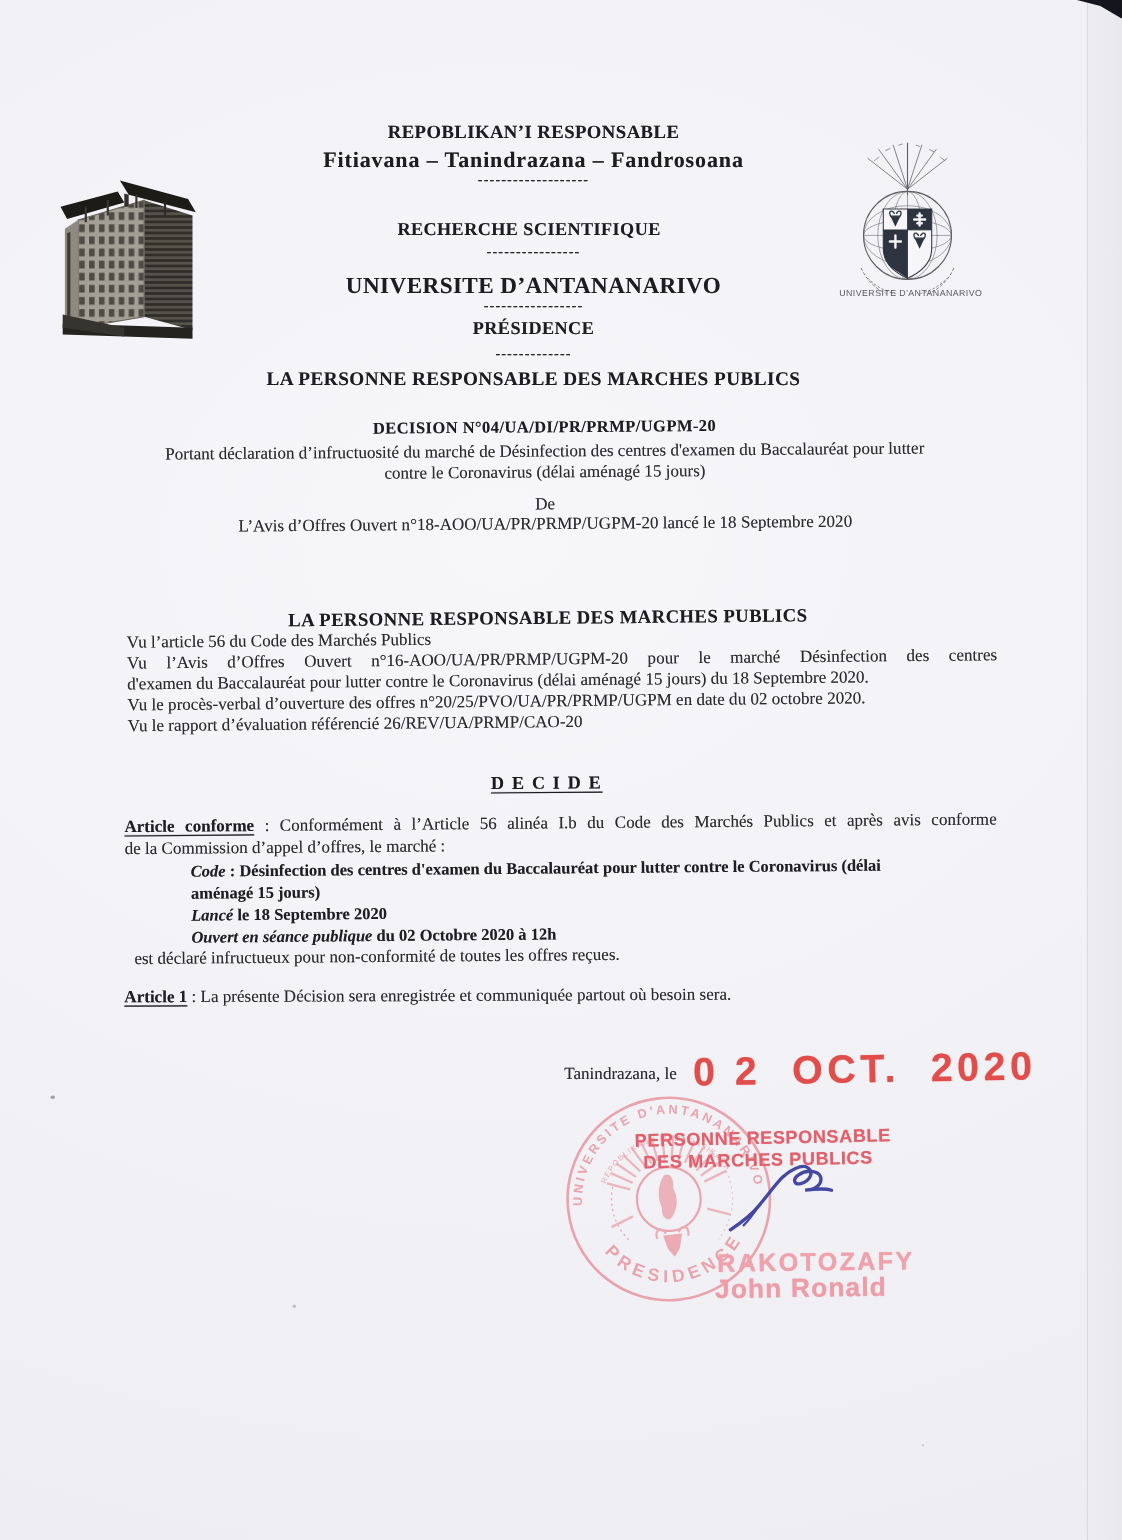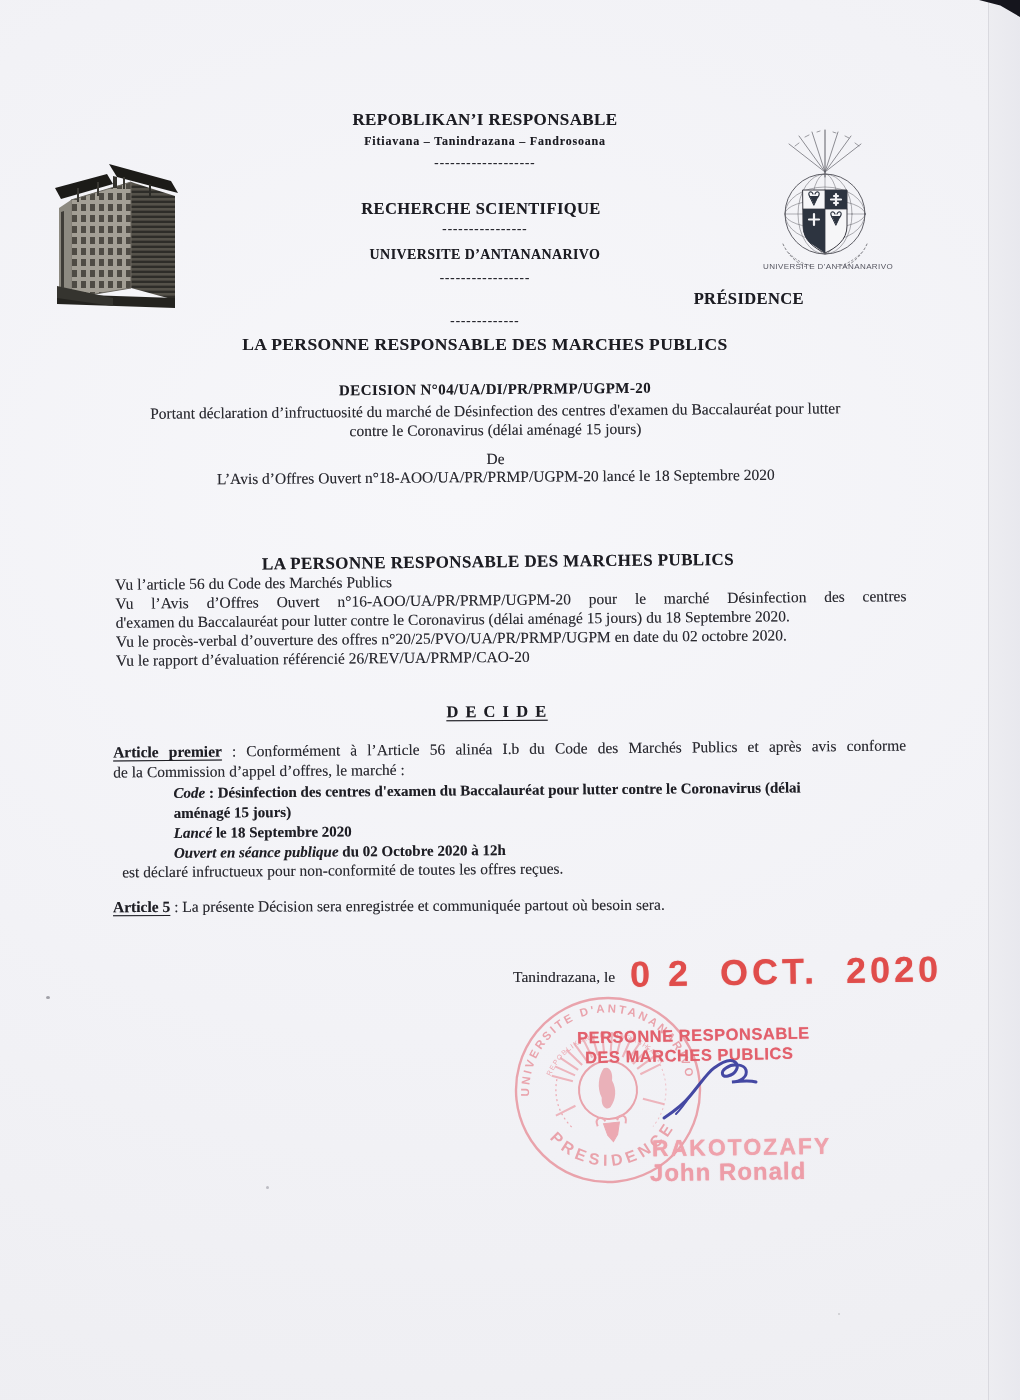--- a/index.html
+++ b/index.html
@@ -125,27 +125,27 @@
         <path d="M45,75 C42,70 46,68 48,72 M53,75 C56,70 52,68 50,72" stroke-width="1.2" fill="none"></path>
         <polygon points="45,74.5 53,74.5 49,83"></polygon>
         <path d="M67,95 C64,90 68,88 70,92 M75,95 C78,90 74,88 72,92" stroke-width="1.2" fill="none"></path>
         <polygon points="67,94.5 75,94.5 71,103"></polygon>
       </g>
     </g>
   </svg>
   <div class="line" style="left:758px;top:262px;width:140px;text-align:center;font-family:'Liberation Sans',sans-serif;font-size:8px;letter-spacing:.4px;color:#565660;text-shadow:none;">UNIVERSITE D'ANTANANARIVO</div>
 
   <div class="line hdr ctr" style="left:150px;top:110px;width:670px;font-size:17px;">REPOBLIKAN’I RESPONSABLE</div>
-  <div class="line hdr ctr" style="left:150px;top:134px;width:670px;font-size:12px;letter-spacing:.8px;">Fitiavana – Tanindrazana – Fandrosoana</div>
+  <div class="line hdr ctr" style="left:150px;top:134px;width:670px;font-size:20px;letter-spacing:.8px;">Fitiavana – Tanindrazana – Fandrosoana</div>
   <div class="line sep ctr" style="left:150px;top:155px;width:670px;">-------------------</div>
   <div class="line hdr ctr" style="left:146px;top:199px;width:670px;font-size:16.5px;">RECHERCHE SCIENTIFIQUE</div>
   <div class="line sep ctr" style="left:150px;top:221px;width:670px;">----------------</div>
-  <div class="line hdr ctr" style="left:150px;top:247px;width:670px;font-size:14px;">UNIVERSITE D’ANTANANARIVO</div>
+  <div class="line hdr ctr" style="left:150px;top:247px;width:670px;font-size:21px;">UNIVERSITE D’ANTANANARIVO</div>
   <div class="line sep ctr" style="left:150px;top:270px;width:670px;">-----------------</div>
-  <div class="line hdr ctr" style="left:134px;top:289px;width:670px;font-size:16.5px;text-align:right;">PRÉSIDENCE</div>
+  <div class="line hdr ctr" style="left:150px;top:289px;width:670px;font-size:16.5px;">PRÉSIDENCE</div>
   <div class="line sep ctr" style="left:150px;top:313px;width:670px;">-------------</div>
   <div class="line hdr ctr" style="left:120px;top:334px;width:730px;font-size:17.5px;">LA PERSONNE RESPONSABLE DES MARCHES PUBLICS</div>
 
   <div style="position:absolute;left:90px;top:380px;width:810px;transform:rotate(-0.45deg);">
     <div class="line hdr ctr" style="left:0;top:0;width:810px;font-size:15px;">DECISION N°04/UA/DI/PR/PRMP/UGPM-20</div>
     <div class="line ctr" style="left:0;top:22px;width:810px;">Portant déclaration d’infructuosité du marché de Désinfection des centres d'examen du Baccalauréat pour lutter</div>
     <div class="line ctr" style="left:0;top:41px;width:810px;">contre le Coronavirus (délai aménagé 15 jours)</div>
     <div class="line ctr" style="left:0;top:70px;width:810px;">De</div>
     <div class="line ctr" style="left:0;top:88px;width:810px;">L’Avis d’Offres Ouvert n°18-AOO/UA/PR/PRMP/UGPM-20 lancé le 18 Septembre 2020</div>
   </div>
@@ -157,30 +157,30 @@
     <div class="line" style="left:2px;top:58px;">d'examen du Baccalauréat pour lutter contre le Coronavirus (délai aménagé 15 jours)  du 18 Septembre 2020.</div>
     <div class="line" style="left:2px;top:77px;">Vu le procès-verbal d’ouverture des offres n°20/25/PVO/UA/PR/PRMP/UGPM  en date du 02 octobre 2020.</div>
     <div class="line" style="left:2px;top:96px;">Vu le rapport d’évaluation référencié 26/REV/UA/PRMP/CAO-20</div>
   </div>
 
   <div class="line hdr ctr" style="left:417px;top:702px;width:160px;font-size:16.5px;transform:rotate(-0.4deg);">
     <span class="ul" style="letter-spacing:1.5px;">D E C I D E</span>
   </div>
 
   <div style="position:absolute;left:113px;top:740px;width:795px;transform:rotate(-0.5deg);">
-    <div class="line justline" style="left:0;top:0;width:793px;"><span class="b ul">Article premier</span><span> : Conformément à l’Article 56 alinéa I.b  du Code des Marchés Publics et après avis conforme</span></div>
+    <div class="line justline" style="left:0;top:0;width:793px;"><span class="b ul">Article conforme</span><span> : Conformément à l’Article 56 alinéa I.b  du Code des Marchés Publics et après avis conforme</span></div>
     <div class="line" style="left:0;top:20px;">de la Commission d’appel d’offres, le marché :</div>
     <div class="line b" style="left:60px;top:41px;font-size:15px;"><span class="i">Code</span><span> : Désinfection des centres d'examen du Baccalauréat pour lutter contre le Coronavirus (délai</span></div>
     <div class="line b" style="left:60px;top:61px;font-size:15px;">aménagé 15 jours)</div>
     <div class="line b" style="left:60px;top:81px;font-size:15px;"><span class="i">Lancé</span><span> le 18 Septembre 2020</span></div>
     <div class="line b" style="left:60px;top:101px;font-size:15px;"><span class="i">Ouvert en séance publique</span><span> du 02 Octobre 2020 à 12h</span></div>
     <div class="line" style="left:8px;top:120px;">est déclaré infructueux pour non-conformité de toutes les offres reçues.</div>
   </div>
 
-  <div class="line" style="left:113px;top:897px;transform:rotate(-0.25deg);"><span class="b ul">Article 5</span><span> : La présente Décision sera enregistrée et communiquée partout où besoin sera.</span></div>
+  <div class="line" style="left:113px;top:897px;transform:rotate(-0.25deg);"><span class="b ul">Article 1</span><span> : La présente Décision sera enregistrée et communiquée partout où besoin sera.</span></div>
 
   <div class="line" style="left:513px;top:968px;font-size:15.5px;">Tanindrazana, le</div>
   <div id="date-stamp">0 2  OCT.  2020</div>
 
   <svg style="position:absolute;left:470px;top:985px;" width="300" height="220" viewBox="0 0 300 220">
     <defs>
       <path id="arcTop" d="M 60,119 A 79,79 0 1 1 216,119"></path>
       <path id="arcInner" d="M 75,115 A 63,63 0 1 1 201,115"></path>
       <path id="arcBottom" d="M 64,122 A 76,76 0 0 0 212,122"></path>
     </defs>

